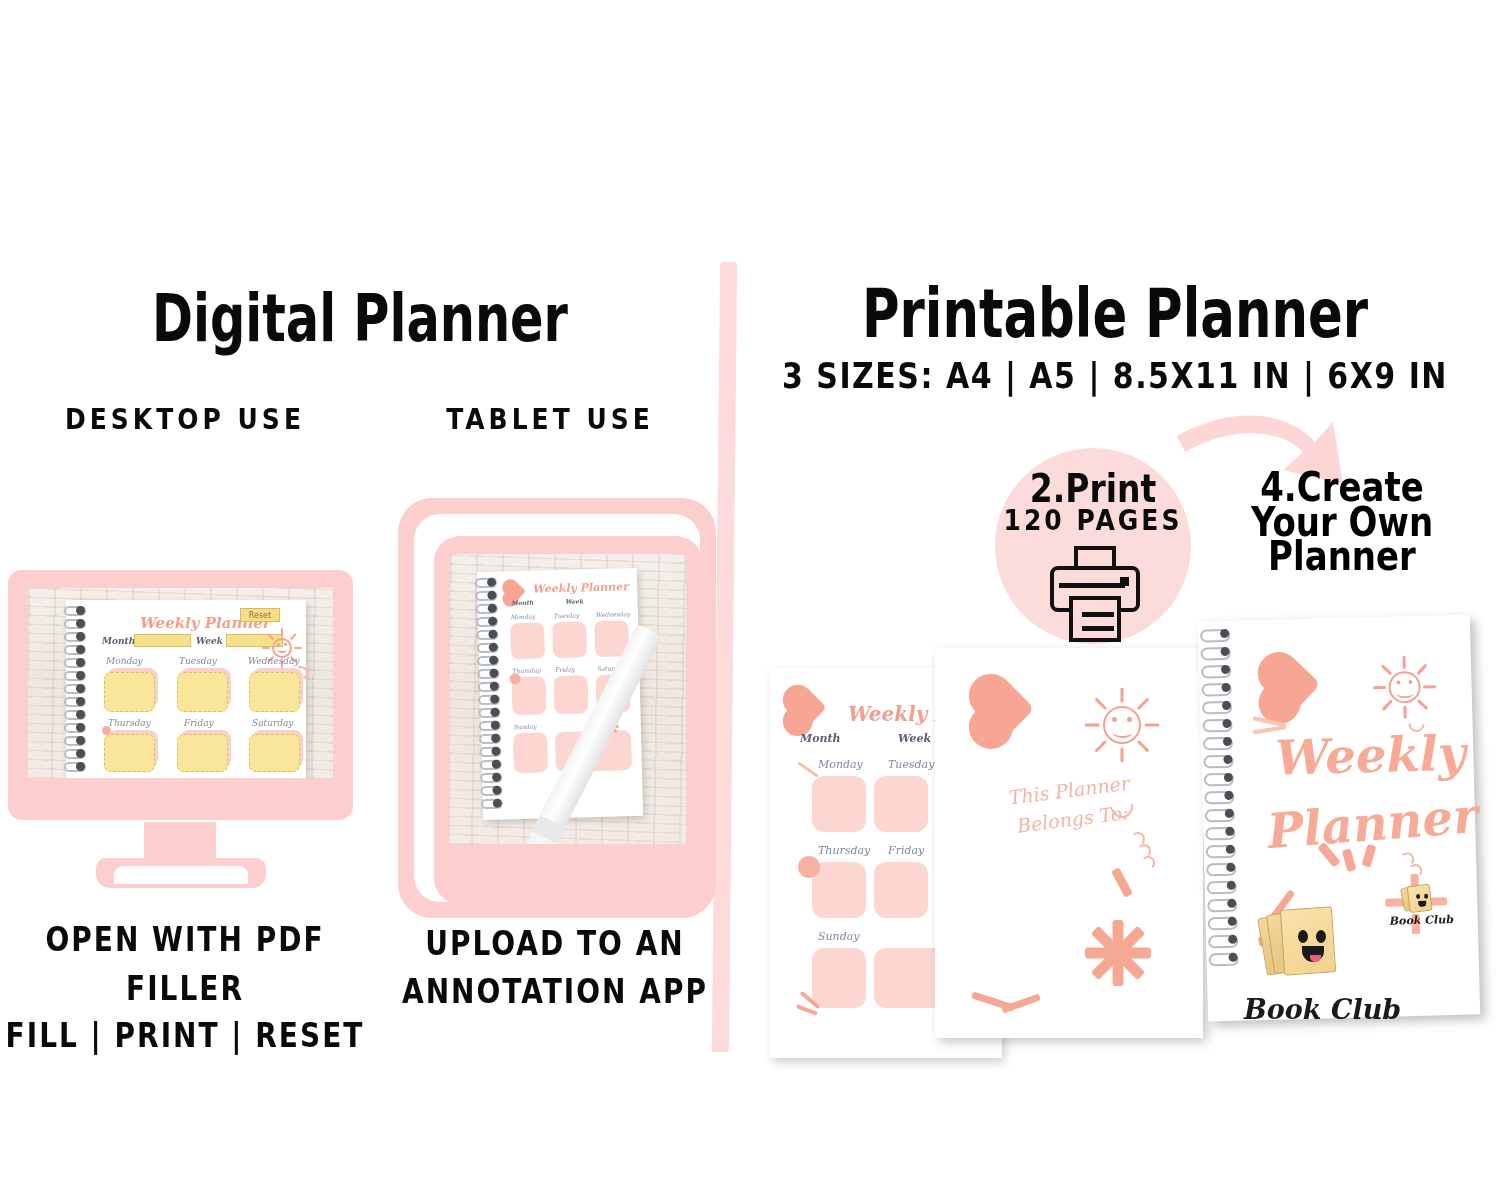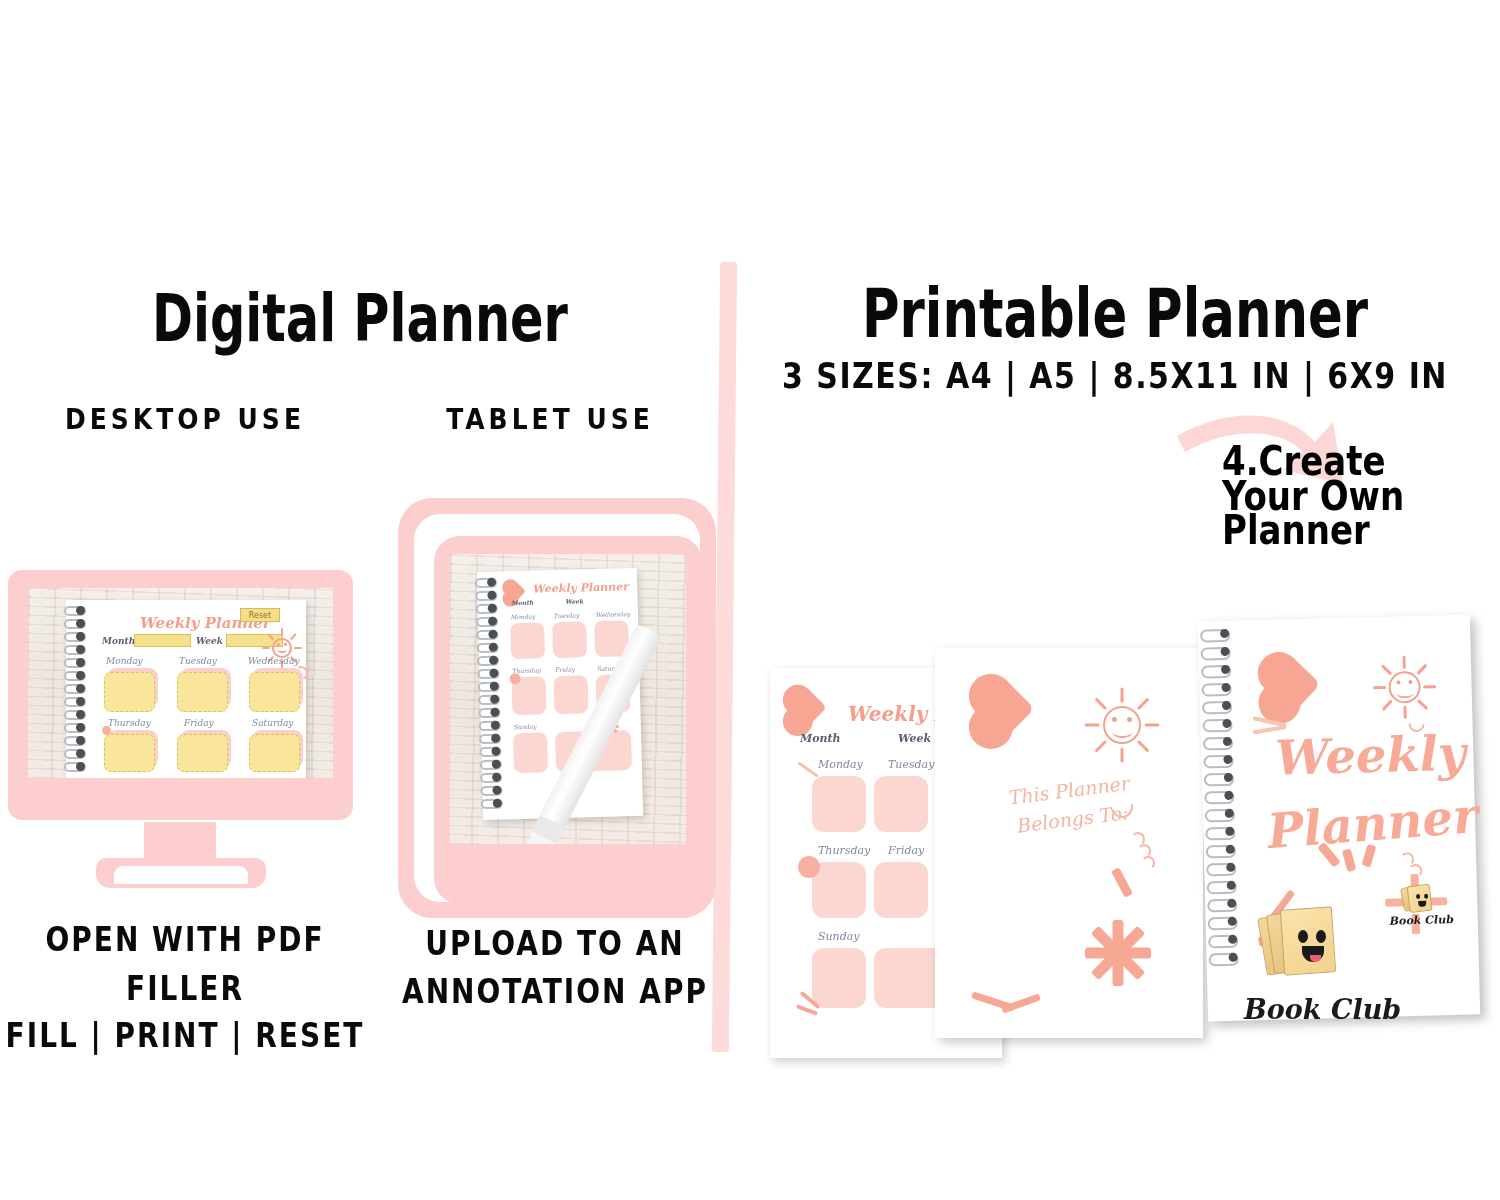--- a/index.html
+++ b/index.html
@@ -239,21 +239,21 @@
     font-family:"DejaVu Sans", sans-serif; font-weight:bold; font-size:25px;
     letter-spacing:3px; transform:scaleY(1.12);
   }
   #step1 { left:765px; top:448px; width:200px; height:200px; padding-top:24px; }
   #step2 { left:995px; top:448px; width:196px; height:196px; padding-top:24px; }
   #step3 {
     left:895px; top:760px; width:255px; height:255px; z-index:25;
     padding-top:62px; justify-content:flex-start;
   }
   #step4-text {
-    position:absolute; left:1222px; top:444px; width:240px; z-index:20;
+    position:absolute; left:1222px; top:470px; width:240px; text-align:center; z-index:20;
   }
   #step4-text .step-big { font-size:34px; }
 
   
   .pdf-icon { position:absolute; left:58px; top:104px; width:84px; height:92px; }
   .pdf-sheet {
     position:absolute; left:8px; top:0; width:64px; height:78px;
     border:3.4px solid #111; background:#fcdcda;
     clip-path:polygon(0 0, 72% 0, 100% 22%, 100% 100%, 0 100%);
   }
@@ -535,20 +535,35 @@
   <div class="panel-heading" id="pp-title">Printable Planner</div>
   <div class="panel-heading" id="pp-sizes">3 SIZES: A4 | A5 | 8.5X11 IN | 6X9 IN</div>
 
   <div class="arrow-wrap">
     <svg width="190" height="98" viewBox="0 0 190 98">
       <path d="M2 38 C 55 8, 112 12, 140 44 L 158 24 L 168 86 L 108 72 L 128 54 C 104 30, 56 28, 10 54 Z" fill="#fcd7d5"></path>
     </svg>
   </div>
 
 
+  <div class="step-circle" id="step2">
+    <div class="step-big">2.Print</div>
+    <div class="step-small">120 PAGES</div>
+    <div class="printer-icon">
+      <div class="pr-top"></div>
+      <div class="pr-mid">
+          <div class="pr-dot"></div>
+        </div>
+      <div class="pr-slot"></div>
+      <div class="pr-out">
+        <div class="pr-line" style="top:12px;"></div>
+        <div class="pr-line" style="top:26px;"></div>
+      </div>
+    </div>
+  </div>
 
   <div class="print-page-back">
     <div class="heart-shape" style="left:22px; top:28px; width:30px; height:26px; transform:rotate(-45deg); border-radius:0 0 5px 0;">
       <span style="position:absolute; left:-15px; top:0; width:30px; height:30px; background:#f6a693; border-radius:50%;"></span>
       <span style="position:absolute; left:0; top:-15px; width:30px; height:30px; background:#f6a693; border-radius:50%;"></span>
     </div>
     <div class="pg-title" style="left:78px; top:34px; font-size:20px;">Weekly Plan</div>
     <div class="pg-field-label" style="left:30px; top:64px; font-size:11px;">Month</div>
     <div class="pg-field-label" style="left:128px; top:64px; font-size:11px;">Week</div>
 

